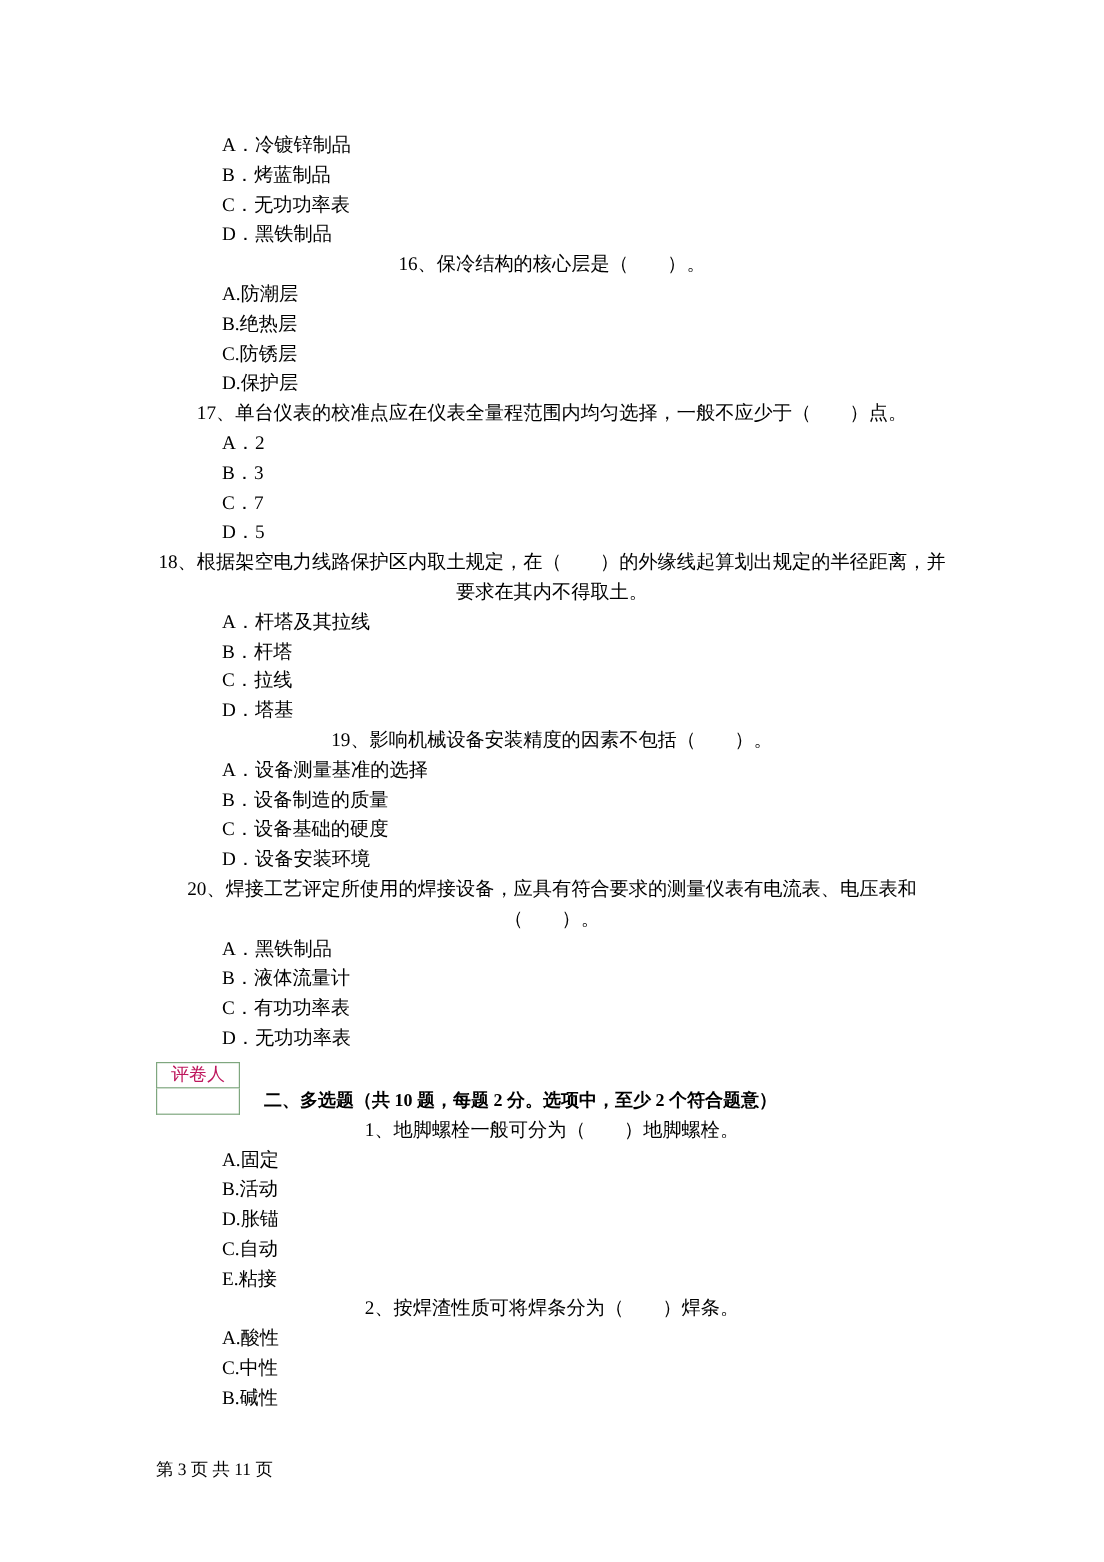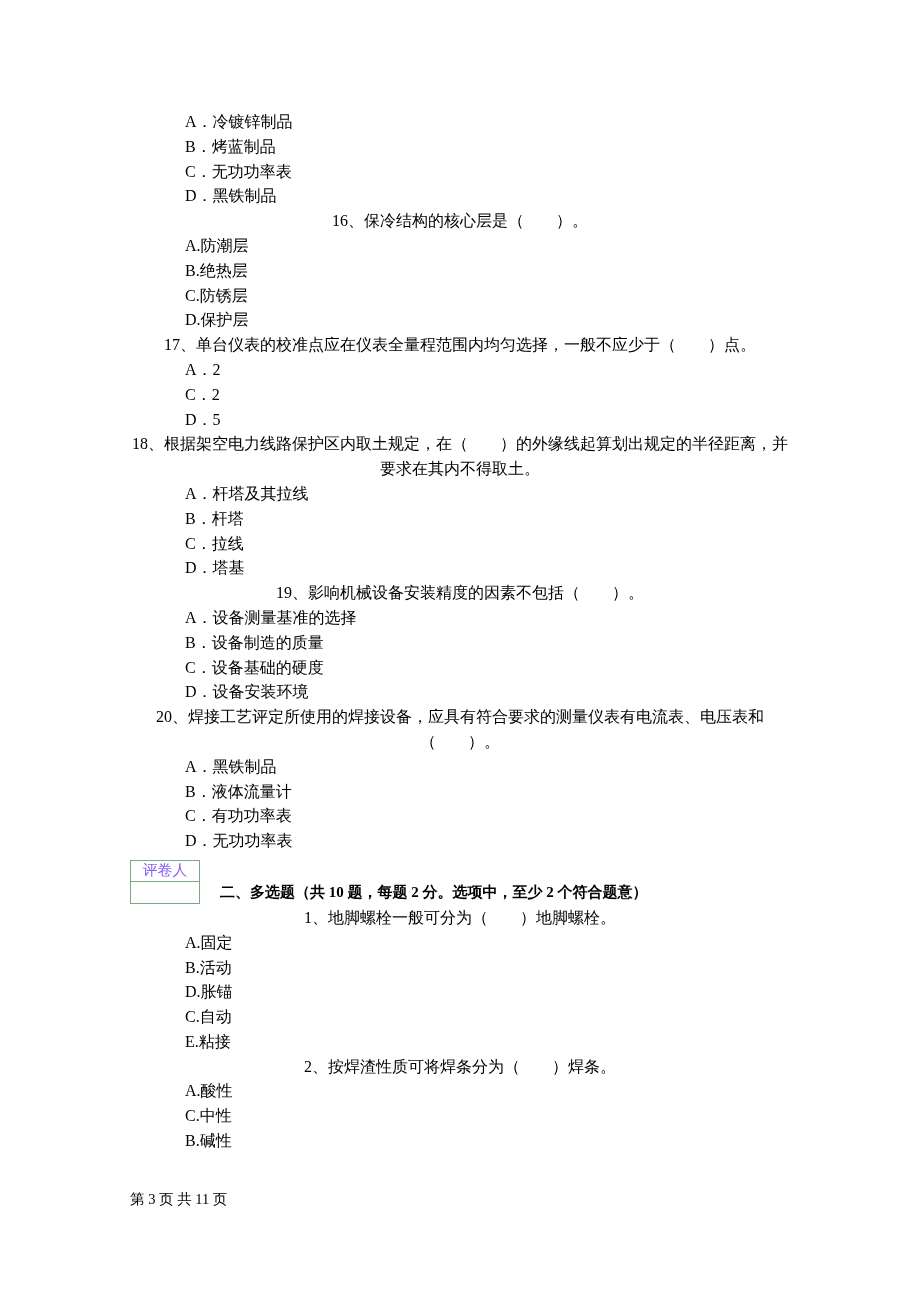--- a/index.html
+++ b/index.html
@@ -27,21 +27,21 @@
       display: inline-block;
       vertical-align: bottom;
       margin-top: 4px;
     }
     .grader-box .cell {
       border: 1px solid #7fa77f;
       width: 70px;
       height: 22px;
       text-align: center;
       font-size: 15px;
-      color: #8b5cf6;
+      color: #be185d;
       box-sizing: border-box;
     }
     .grader-box .cell.bot {
       border-top: none;
     }
     .section-row {
       display: flex;
       align-items: flex-end;
       margin-top: 2px;
       margin-bottom: 2px;
@@ -69,21 +69,22 @@
   <div class="option">D．黑铁制品</div>
 
   <div class="question">16、保冷结构的核心层是（　　）。</div>
   <div class="option">A.防潮层</div>
   <div class="option">B.绝热层</div>
   <div class="option">C.防锈层</div>
   <div class="option">D.保护层</div>
 
   <div class="question">17、单台仪表的校准点应在仪表全量程范围内均匀选择，一般不应少于（　　）点。</div>
   <div class="option">A．2</div>
-  <div class="option">C．2</div>
+  <div class="option">B．3</div>
+  <div class="option">C．7</div>
   <div class="option">D．5</div>
 
   <div class="question">18、根据架空电力线路保护区内取土规定，在（　　）的外缘线起算划出规定的半径距离，并要求在其内不得取土。</div>
   <div class="option">A．杆塔及其拉线</div>
   <div class="option">B．杆塔</div>
   <div class="option">C．拉线</div>
   <div class="option">D．塔基</div>
 
   <div class="question">19、影响机械设备安装精度的因素不包括（　　）。</div>
   <div class="option">A．设备测量基准的选择</div>

